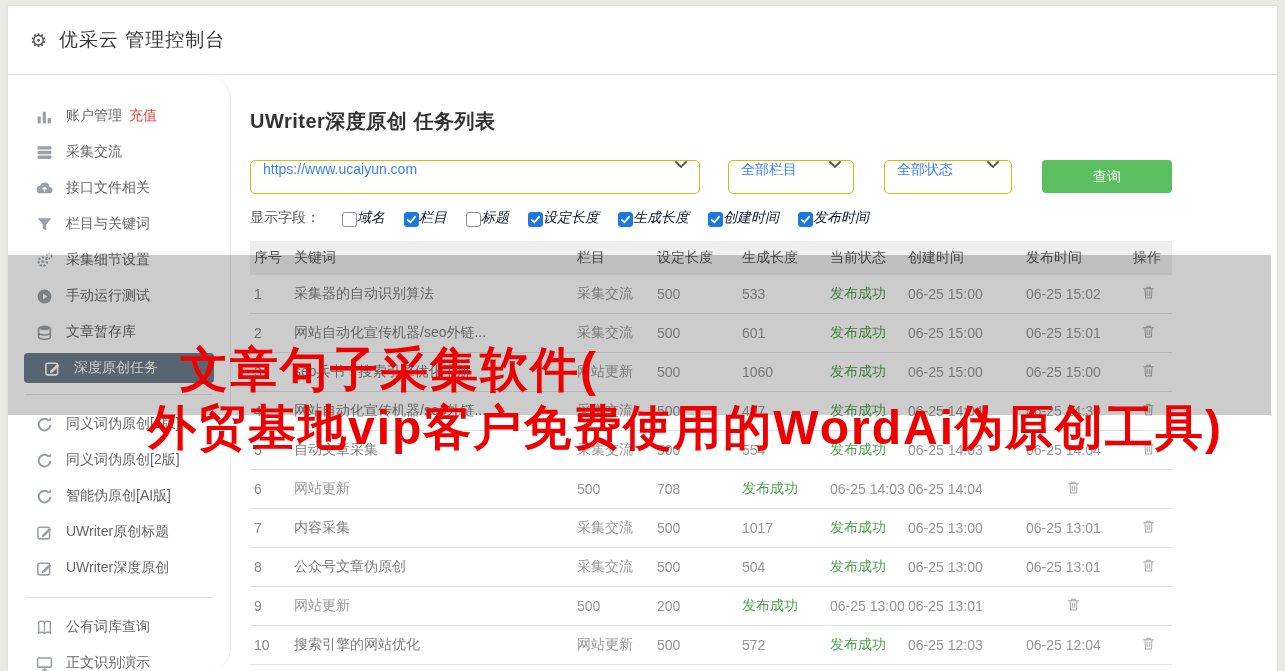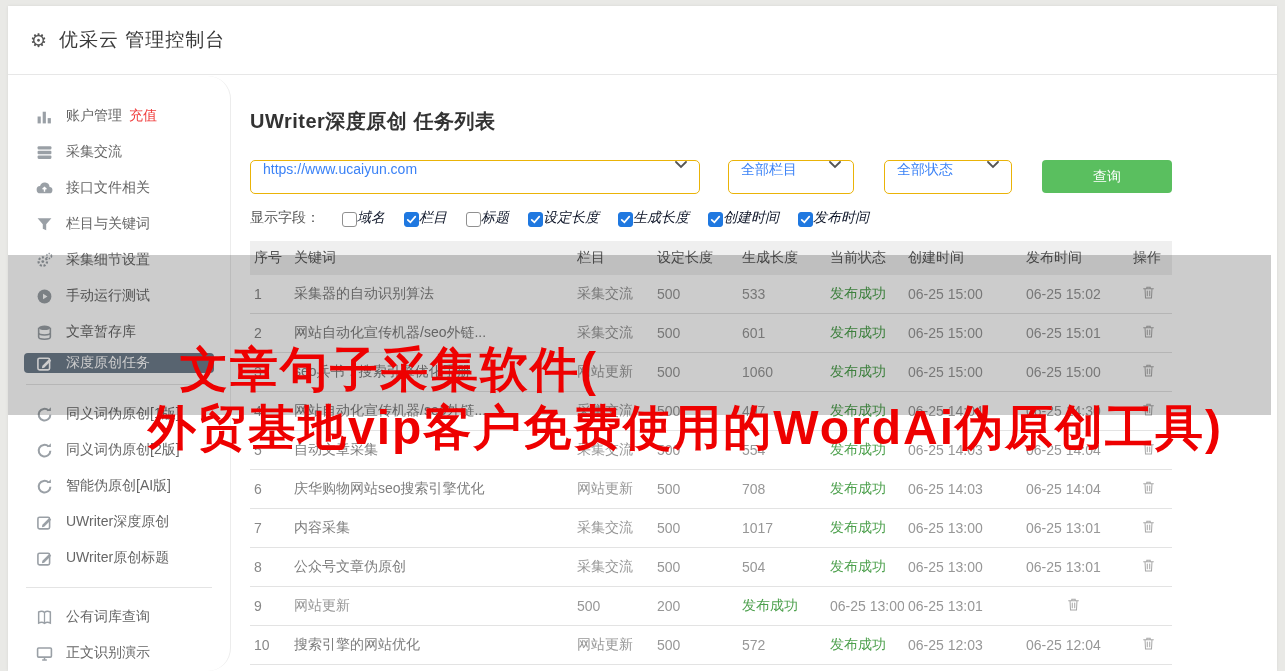--- a/index.html
+++ b/index.html
@@ -15,22 +15,22 @@
   .topbar .gear { font-size:19px; color:#555; margin-right:12px; line-height:1; }
   .topbar .title { font-size:19px; color:#3a3a3a; letter-spacing:1px; }
 
   
   .sidebar { position:absolute; left:0; top:70px; width:223px; height:595px;
              border-right:1px solid #ececec; padding-top:22px;border-radius:23px; }
   .sb-item { height:36px; display:flex; align-items:center; padding-left:28px;
              font-size:14px; color:#666; cursor:pointer; }
   .sb-item .ic { width:17px; height:17px; margin-right:13px; color:#9aa0a6; flex:none; display:inline-flex; }
   .sb-item .ic svg { width:100%; height:100%; }
-  .sb-item.selected { background:#6e7d8d; border-radius:4px; margin:3px 16px; height:20px;
-                      padding-left:12px; color:#fff; }
+  .sb-item.selected { background:#6e7d8d; border-radius:4px; margin:3px 16px; height:30px;
+                      padding-left:20px; color:#fff; }
   .sb-item.selected .ic { color:#fff; }
   .sb-badge { color:#f03b3b; margin-left:7px; font-size:14px; }
   .sb-divider { height:1px; background:#e4e4e4; margin:11px 18px 11px 18px; }
 
   
   .main { position:absolute; left:242px; top:70px; width:1000px; }
   .page-title { margin-top:32px; font-size:20px; font-weight:600; color:#333; letter-spacing:.5px; }
 
   .controls { position:relative; margin-top:25px; height:34px; width:922px; }
   .select { position:absolute; top:0; height:34px; border:1px solid #eab308; border-radius:5px;
@@ -190,30 +190,30 @@
         </span>
         <span>智能伪原创[AI版]</span>
       </div>
       <div class="sb-item">
         <span class="ic">
           <svg viewBox="0 0 16 16">
             <rect x="1.8" y="3" width="11" height="11" rx="1.5" fill="none" stroke="currentColor" stroke-width="1.5"></rect>
             <path d="M6 10.2 12.6 3.6l1.7 1.7L7.7 11.9 5.6 12.4z" fill="currentColor"></path>
           </svg>
         </span>
-        <span>UWriter深度原创</span>
+        <span>UWriter原创标题</span>
       </div>
       <div class="sb-item">
         <span class="ic">
           <svg viewBox="0 0 16 16">
             <rect x="1.8" y="3" width="11" height="11" rx="1.5" fill="none" stroke="currentColor" stroke-width="1.5"></rect>
             <path d="M6 10.2 12.6 3.6l1.7 1.7L7.7 11.9 5.6 12.4z" fill="currentColor"></path>
           </svg>
         </span>
-        <span>UWriter原创标题</span>
+        <span>UWriter深度原创</span>
       </div>
       <div class="sb-divider"></div>
       <div class="sb-item">
         <span class="ic">
           <svg viewBox="0 0 16 16">
             <path d="M2.5 2.8c2-.9 3.9-.9 5.5.3 1.6-1.2 3.5-1.2 5.5-.3v10.4c-2-.9-3.9-.9-5.5.3-1.6-1.2-3.5-1.2-5.5-.3z" fill="none" stroke="currentColor" stroke-width="1.4"></path>
             <path d="M8 3.1v10.2" stroke="currentColor" stroke-width="1.2"></path>
           </svg>
         </span>
         <span>公有词库查询</span>
@@ -407,21 +407,20 @@
             <div class="t-cell c-action">
               <button class="del-btn">
                 <span class="ic"><svg viewBox="0 0 16 16" width="15" height="15">
                     <path d="M2.8 4h10.4M6.2 4V2.4h3.6V4M4.3 4l.5 9.8h6.4L11.7 4M6.7 6.4v5M9.3 6.4v5" fill="none" stroke="#a8a8a8" stroke-width="1.1" stroke-linecap="round"></path>
                   </svg></span>
               </button>
             </div>
           </div>
           <div class="t-row t-body-row">
             <div class="t-cell c-seq">6</div>
-            <div class="t-cell c-keyword">庆华购物网站seo搜索引擎优化</div>
             <div class="t-cell c-col">网站更新</div>
             <div class="t-cell c-setlen">500</div>
             <div class="t-cell c-genlen">708</div>
             <div class="t-cell c-status">发布成功</div>
             <div class="t-cell c-created">06-25 14:03</div>
             <div class="t-cell c-published">06-25 14:04</div>
             <div class="t-cell c-action">
               <button class="del-btn">
                 <span class="ic"><svg viewBox="0 0 16 16" width="15" height="15">
                     <path d="M2.8 4h10.4M6.2 4V2.4h3.6V4M4.3 4l.5 9.8h6.4L11.7 4M6.7 6.4v5M9.3 6.4v5" fill="none" stroke="#a8a8a8" stroke-width="1.1" stroke-linecap="round"></path>

